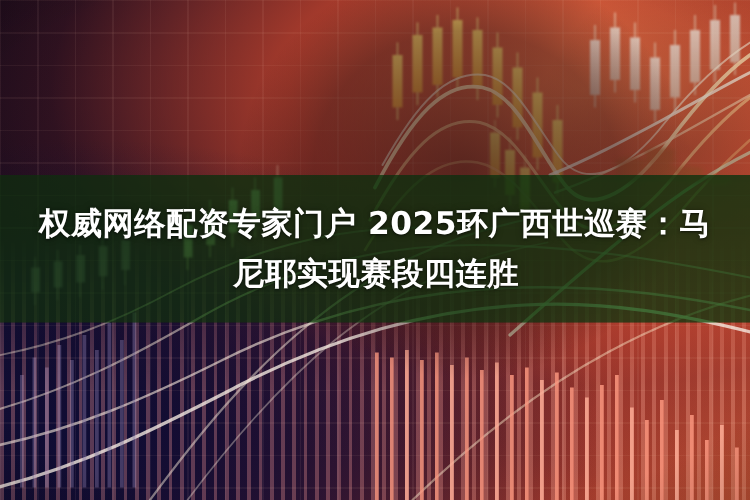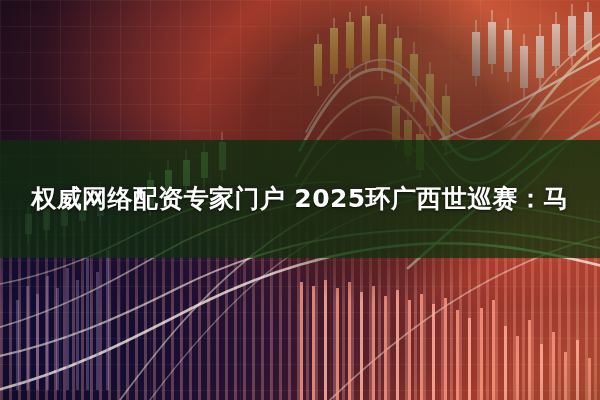--- a/index.html
+++ b/index.html
@@ -321,15 +321,16 @@
 
   <div class="layer" id="bg-stripes"></div>
   <div class="layer" id="bg-arch"></div>
   <div class="layer" id="bg-vignette"></div>
 
   <div id="band" style="top:140px; height:118px;"></div>
   <div id="band-tint" style="top:140px; height:118px;"></div>
 
   <div id="headline" style="top:140px; height:118px;">
     <div class="line1">权威网络配资专家门户 2025环广西世巡赛：马</div>
+    <div class="line2">尼耶实现赛段四连胜</div>
   </div>
 
 </div>
 
 </body></html>

